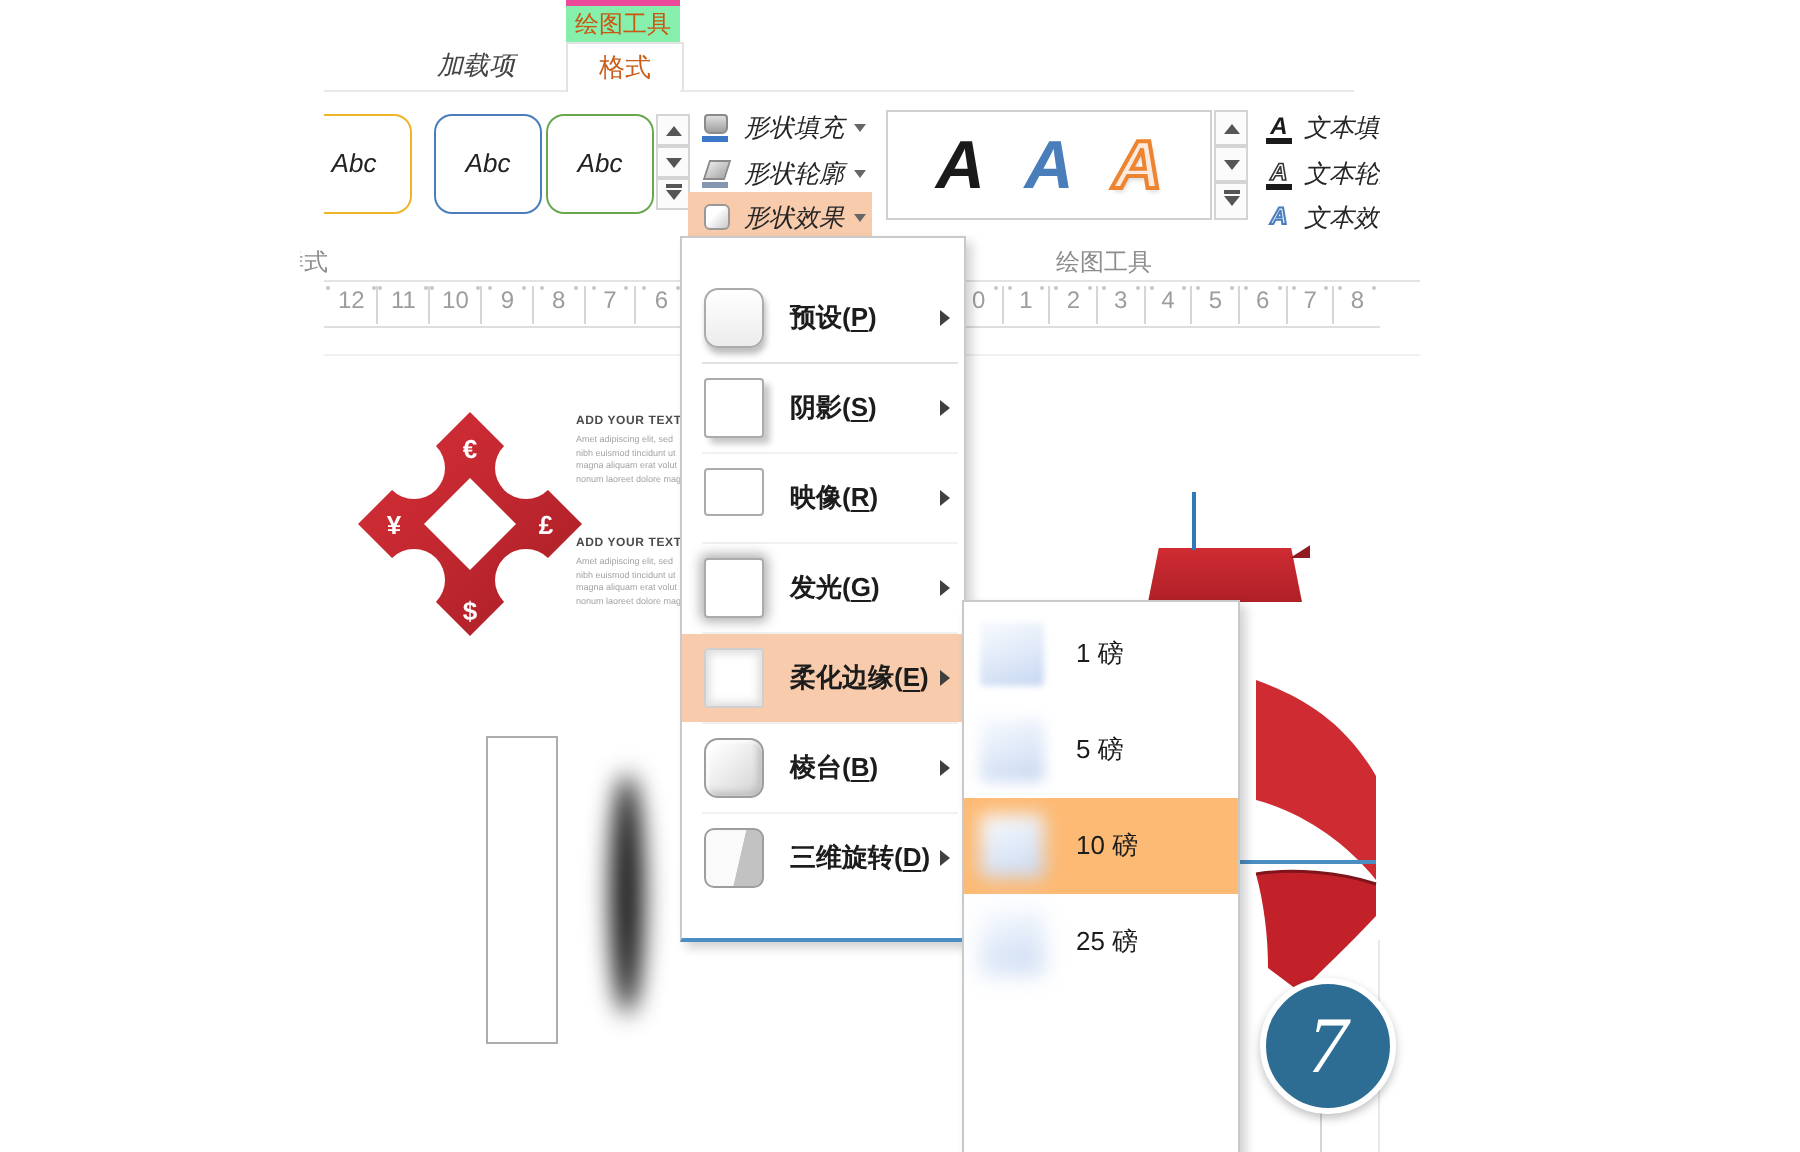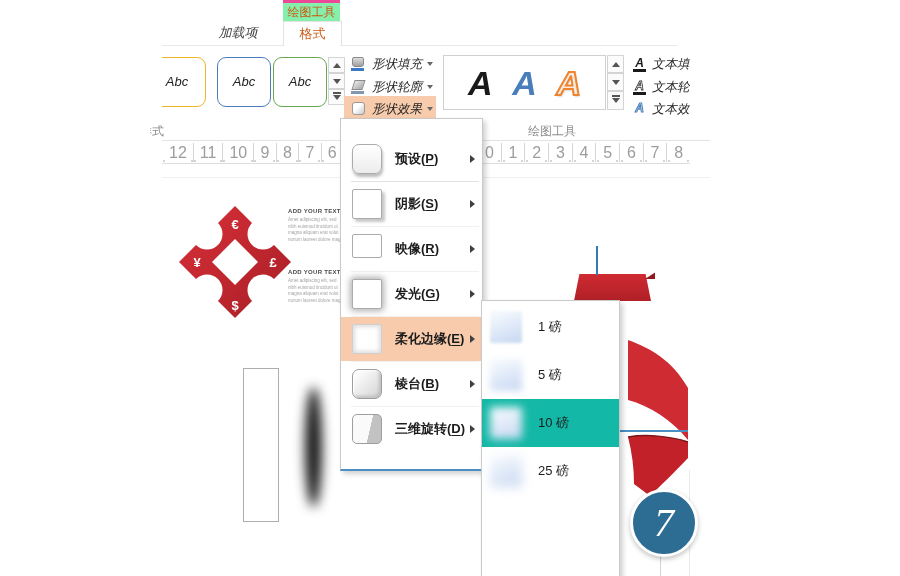--- a/index.html
+++ b/index.html
@@ -53,22 +53,22 @@
   .grp-label{top:123px;font-size:12px;color:#8c8c8c;height:16px;line-height:16px;}
   #grp-shape{left:150px;width:42px;overflow:hidden;}
   #grp-shape span{display:inline-block;margin-left:-34px;}
   #grp-wordart{left:462px;width:180px;text-align:center;}
   #ribbon-bottom{left:162px;top:140px;width:548px;height:1px;background:#e3e3e3;}
 
   
   .ruler{top:143px;height:19px;display:flex;align-items:center;}
   #ruler-left{left:163px;width:180px;}
   #ruler-right{left:478px;width:212px;}
-  .rcell{flex:1;display:flex;align-items:flex-end;justify-content:center;gap:4px;
-         font-size:16px;color:#9d9d9d;height:100%;}
+  .rcell{flex:1;display:flex;align-items:flex-start;justify-content:center;gap:4px;
+         font-size:12px;color:#9d9d9d;height:100%;}
   .rcell + .rcell{border-left:1px solid #d6d6d6;}
   .rdot{width:2px;height:2px;border-radius:50%;background:#c6c6c6;}
   #ruler-line{left:162px;top:163px;width:528px;height:1px;background:#dedede;}
   #slide-top-line{left:162px;top:177px;width:548px;height:1px;background:#f0f0f0;}
 
   
   .z1{z-index:1;} .z3{z-index:3;}
   #text-blocks{left:288px;width:58px;top:208px;z-index:1;}
   .tblock{margin-bottom:26px;}
   .tblock h4{margin:0 0 3px 0;font-size:6px;letter-spacing:.3px;color:#4a4a4a;}
@@ -109,21 +109,21 @@
   .glow-icon{border-radius:2px;background:#fff;box-shadow:0 0 6px 2px rgba(165,165,165,.85);}
   .soft-edges-icon{border-radius:2px;background:#fff;border-color:#cfcfcf;box-shadow:inset 0 0 4px 2px #dedede;}
   .bevel-icon{border-radius:7px;background:linear-gradient(135deg,#ffffff 10%,#d4d4d4 95%);border-color:#9e9e9e;
               box-shadow:inset 1px 1px 2px #fff, inset -2px -2px 3px #bfbfbf;}
   .rotation-3d-icon{border-radius:5px;background:linear-gradient(103deg,#fafafa 58%,#c2c2c2 59%);border-color:#9e9e9e;}
 
   
   #soft-menu{left:481px;top:300px;width:139px;height:300px;background:#fff;border:1px solid #c9c9c9;
              box-shadow:3px 3px 5px rgba(0,0,0,.18);z-index:11;padding:2px 0;box-sizing:border-box;}
   .sub-item{height:48px;display:flex;align-items:center;padding-left:8px;font-size:13px;color:#1c1c1c;}
-  .sub-item.hl{background:#14b8a6;align-items:center;}
+  .sub-item.hl{background:#fdba74;align-items:center;}
   .sub-item .lbl{margin-left:16px;white-space:nowrap;}
   .s-ico{width:32px;height:32px;flex:none;border-radius:2px;
          background:linear-gradient(160deg,#f3f7fd 15%,#c9d9f2 95%);}
   .sel-frame{width:40px;height:40px;border:2px solid #f0ad74;background:#fdf1e7;flex:none;
              display:flex;align-items:center;justify-content:center;}
   .sel-frame .s-ico{width:30px;height:30px;border:1px solid #9ab2d4;
                     background:linear-gradient(160deg,#fdfefe 30%,#d5e2f4 95%);}
 </style>
 </head>
 <body>

